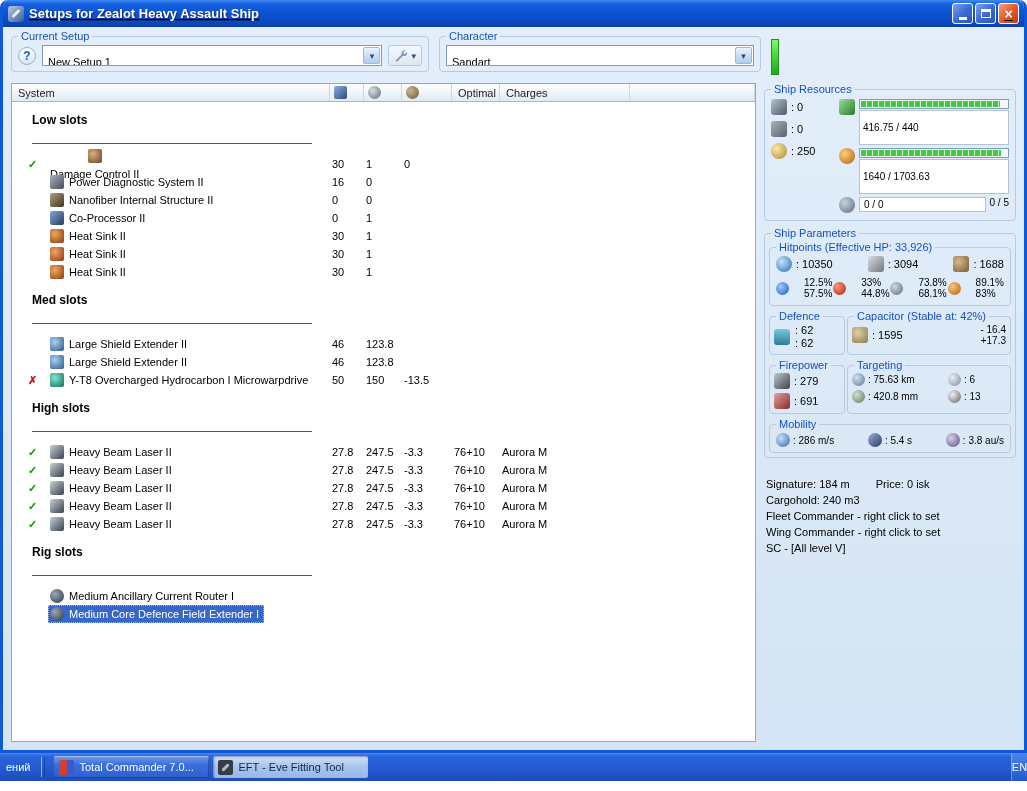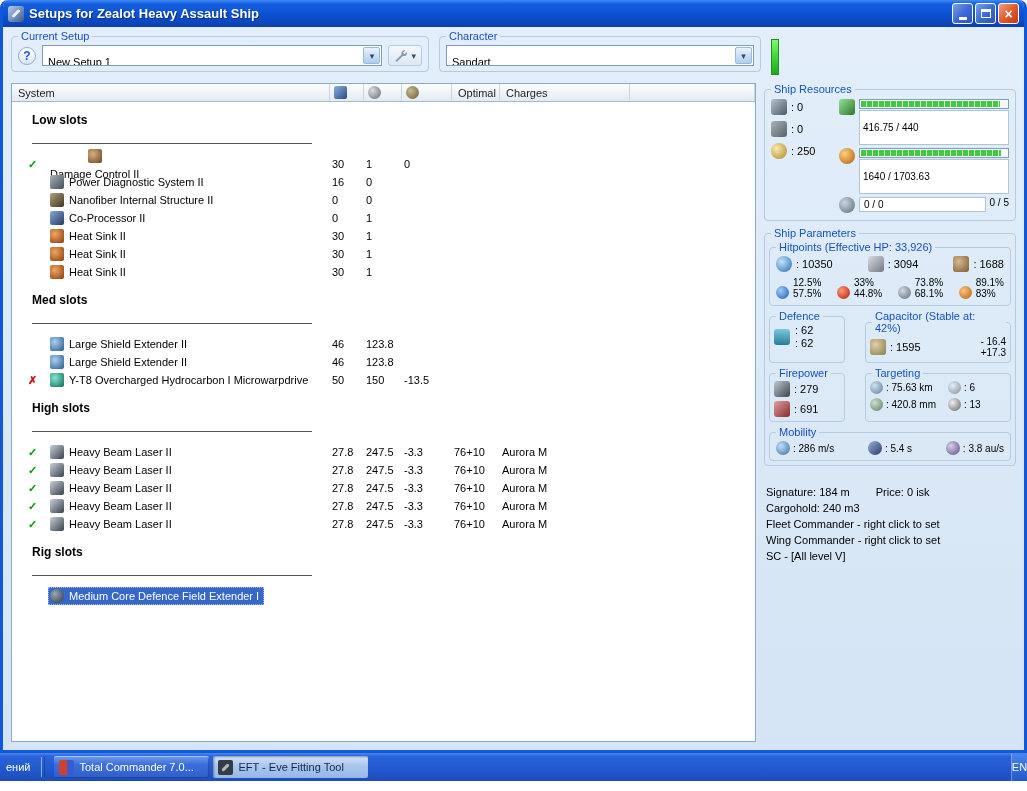--- a/index.html
+++ b/index.html
@@ -3,21 +3,21 @@
 <meta charset="utf-8">
 <style>
   *{box-sizing:border-box;margin:0;padding:0}
   html,body{width:1027px;height:791px;font-family:"Liberation Sans",sans-serif;background:#fff;}
   .screen{position:relative;width:1027px;height:791px;overflow:hidden;background:#fff}
 
   
   .window{position:absolute;top:0;left:0;width:1027px;height:753px;display:flex;flex-direction:column;
     border:3px solid #0f58d8;border-top:none;border-radius:8px 8px 0 0;background:#d8e7f6;overflow:hidden}
   .titlebar{height:27px;flex:none;display:flex;align-items:center;padding:8px 5px;gap:5px;
-    background:linear-gradient(180deg,#3f8cf3 0%,#1660e0 14%,#0c53d4 50%,#0a46be 86%,#0a3d9e 100%);}
+    background:linear-gradient(180deg,#3f8cf3 0%,#1660e0 14%,#0c53d4 50%,#0a46be 86%,#0a3d9e 100%);text-decoration:underline;}
   .app-icon{width:16px;height:16px;border-radius:3px;background:linear-gradient(135deg,#b9cce8,#3a5a90);position:relative;flex:none}
   .app-icon::before{content:"";position:absolute;left:3px;top:6px;width:10px;height:3px;background:#e8eef6;transform:rotate(-45deg);border-radius:2px}
   .title-text{color:#fff;font-weight:bold;font-size:13px;text-shadow:1px 1px 1px #10307a;flex:1;white-space:nowrap;overflow:hidden}
   .tbtns{display:flex;gap:2px}
   .tb{width:21px;height:21px;border:1px solid #fff;border-radius:3px;display:flex;align-items:center;justify-content:center;
     background:linear-gradient(135deg,#7ba2e8,#3c6cd8 50%,#2c55b8);color:#fff;font-size:13px;font-weight:bold;cursor:default}
   .tb.min i{display:block;width:8px;height:3px;background:#fff;margin-top:10px}
   .tb.max i{display:block;width:10px;height:9px;border:1px solid #fff;border-top:3px solid #fff}
   .tb.close{background:linear-gradient(135deg,#f0a080,#e25c2c 50%,#c03a10);font-size:14px;line-height:14px}
 
@@ -115,24 +115,24 @@
   .bar-stack{flex:1;display:flex;flex-direction:column;gap:1px;min-width:0}
   .meter{height:10px;border:1px solid #7f9db9;background:#f4f8fb;padding:1px}
   .meter i{display:block;height:100%;background:repeating-linear-gradient(90deg,#41c941 0 5px,#cfeccf 5px 6px)}
   .meter-text{border:1px solid #aec4d8;background:#fff;font-size:10px;padding:10px 3px;line-height:13px}
   .dtrack{flex:1;border:1px solid #aec4d8;background:#fff;font-size:10px;line-height:13px;padding:0 4px}
   .drone-right{font-size:10px;white-space:nowrap}
 
   .params-gb{display:flex;flex-direction:column;gap:4px}
   .hp-row{display:flex;justify-content:space-between;align-items:center;padding:1px 2px}
   .hp-resists{display:flex;justify-content:space-between;align-items:center;padding:2px;margin-top:2px}
-  .resist{display:flex;align-items:flex-end;gap:4px}
+  .resist{display:flex;align-items:center;gap:15px}
   .resist .icn{width:13px;height:13px}
   .rstack{display:flex;flex-direction:column;font-size:10px;line-height:11px}
-  .duo{display:flex;gap:20px}
+  .duo{display:flex;gap:2px}
   .def-gb,.fire-gb{width:76px;flex:none}
   .cap-gb,.targ-gb{flex:1;min-width:0}
   .two-line{display:flex;align-items:center;gap:5px}
   .vstack{display:flex;flex-direction:column;font-size:11px;line-height:13px}
   .cap-row{display:flex;align-items:center;gap:4px;font-size:11px}
   .cap-right{margin-left:auto;display:flex;flex-direction:column;font-size:10px;line-height:11px;text-align:right}
   .fp-col{display:flex;flex-direction:column;gap:4px}
   .targ-grid{display:grid;grid-template-columns:1fr 58px;row-gap:4px;font-size:10px}
   .titem{display:flex;align-items:center;gap:3px;white-space:nowrap}
   .titem .icn{width:13px;height:13px}
@@ -443,20 +443,34 @@
                 <div class="cell num c-cpu">27.8</div>
                 <div class="cell num c-pg">247.5</div>
                 <div class="cell num c-cap">-3.3</div>
                 <div class="cell num c-optimal">76+10</div>
                 <div class="cell num c-charge">Aurora M</div>
               </div>
               <div class="section-title">Rig slots</div>
               <div class="mod-row">
                 <div class="cell status"></div>
                 <div class="cell name-group">
+                  <div class="hl" style="display: inline-flex;">
+                    <div class="micon i-rig"></div>
+                    <div class="mtext">Medium Ancillary Current Router I</div>
+                  </div>
+                </div>
+                <div class="cell num c-cpu"></div>
+                <div class="cell num c-pg"></div>
+                <div class="cell num c-cap"></div>
+                <div class="cell num c-optimal"></div>
+                <div class="cell num c-charge"></div>
+              </div>
+              <div class="mod-row">
+                <div class="cell status"></div>
+                <div class="cell name-group">
                   <div class="hl sel" style="display: inline-flex;">
                     <div class="micon i-rig"></div>
                     <div class="mtext">Medium Core Defence Field Extender I</div>
                   </div>
                 </div>
                 <div class="cell num c-cpu"></div>
                 <div class="cell num c-pg"></div>
                 <div class="cell num c-cap"></div>
                 <div class="cell num c-optimal"></div>
                 <div class="cell num c-charge"></div>

